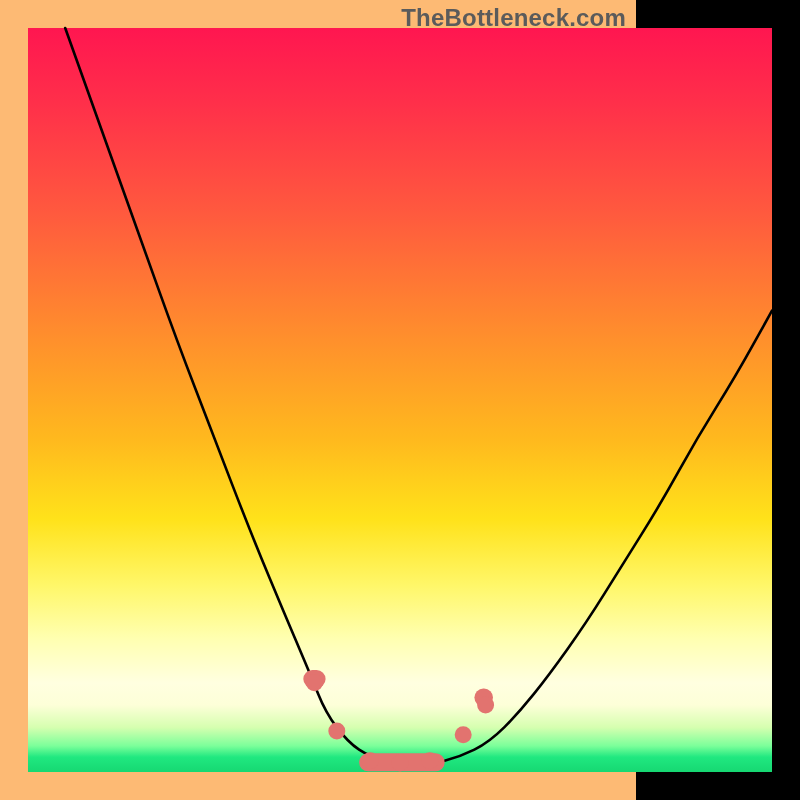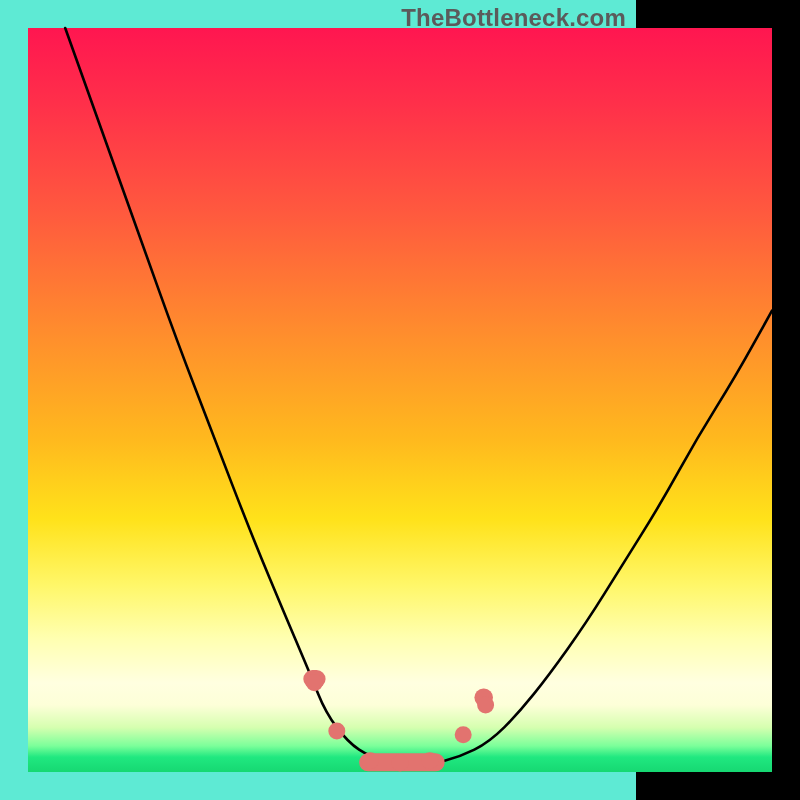--- a/index.html
+++ b/index.html
@@ -9,21 +9,21 @@
     height: 800px;
     background: #000;
     overflow: hidden;
   }
   .frame {
     position: absolute;
     left: 0;
     top: 0;
     width: 636px;
     height: 800px;
-    background: #5eead4;
+    background: #fdba74;
   }
   .plot-area {
     position: absolute;
     left: 28px;
     top: 28px;
     width: 744px;
     height: 744px;
     
     background: linear-gradient(
       to bottom,

